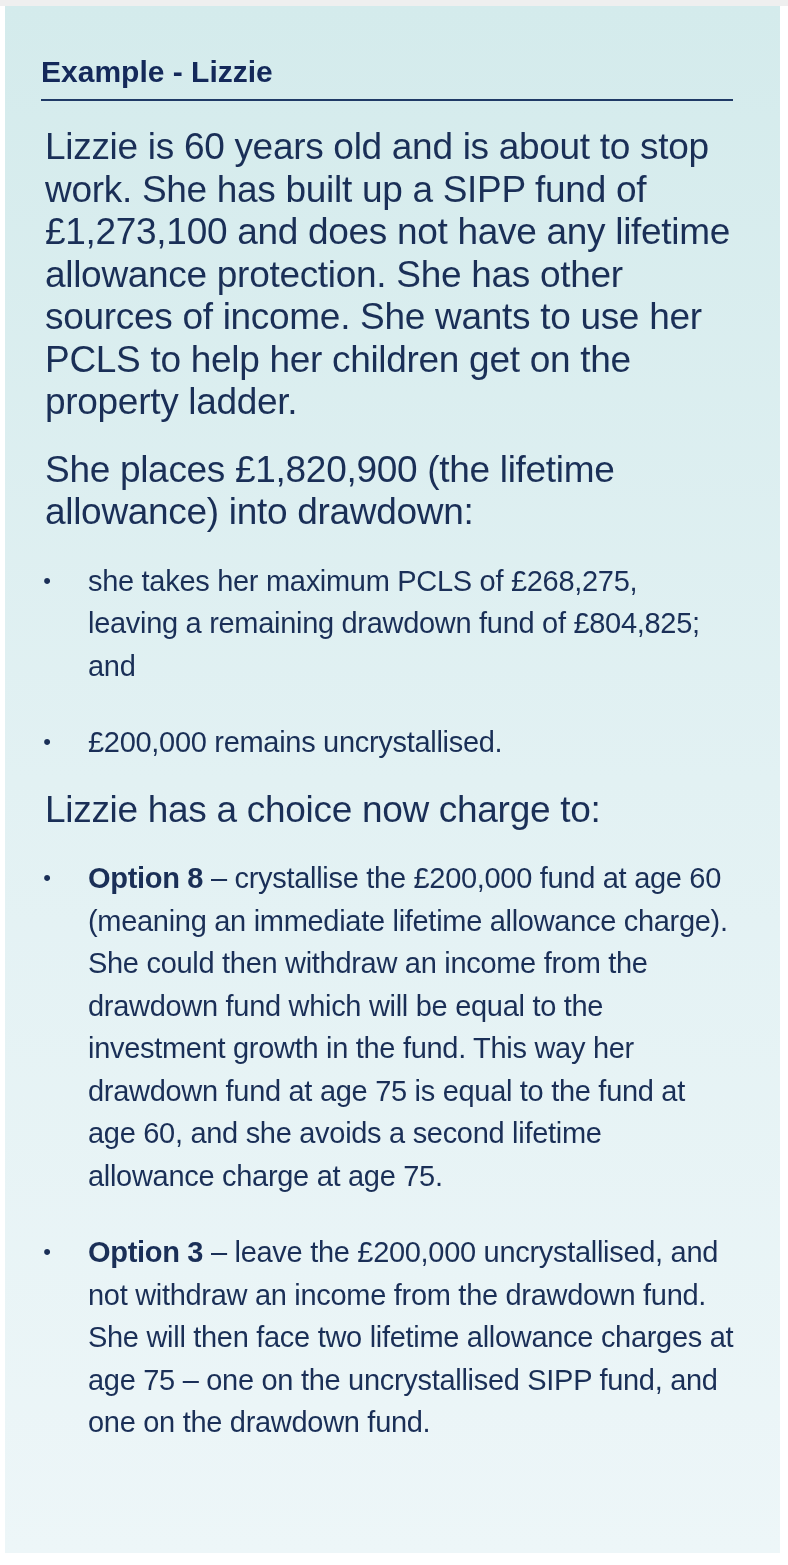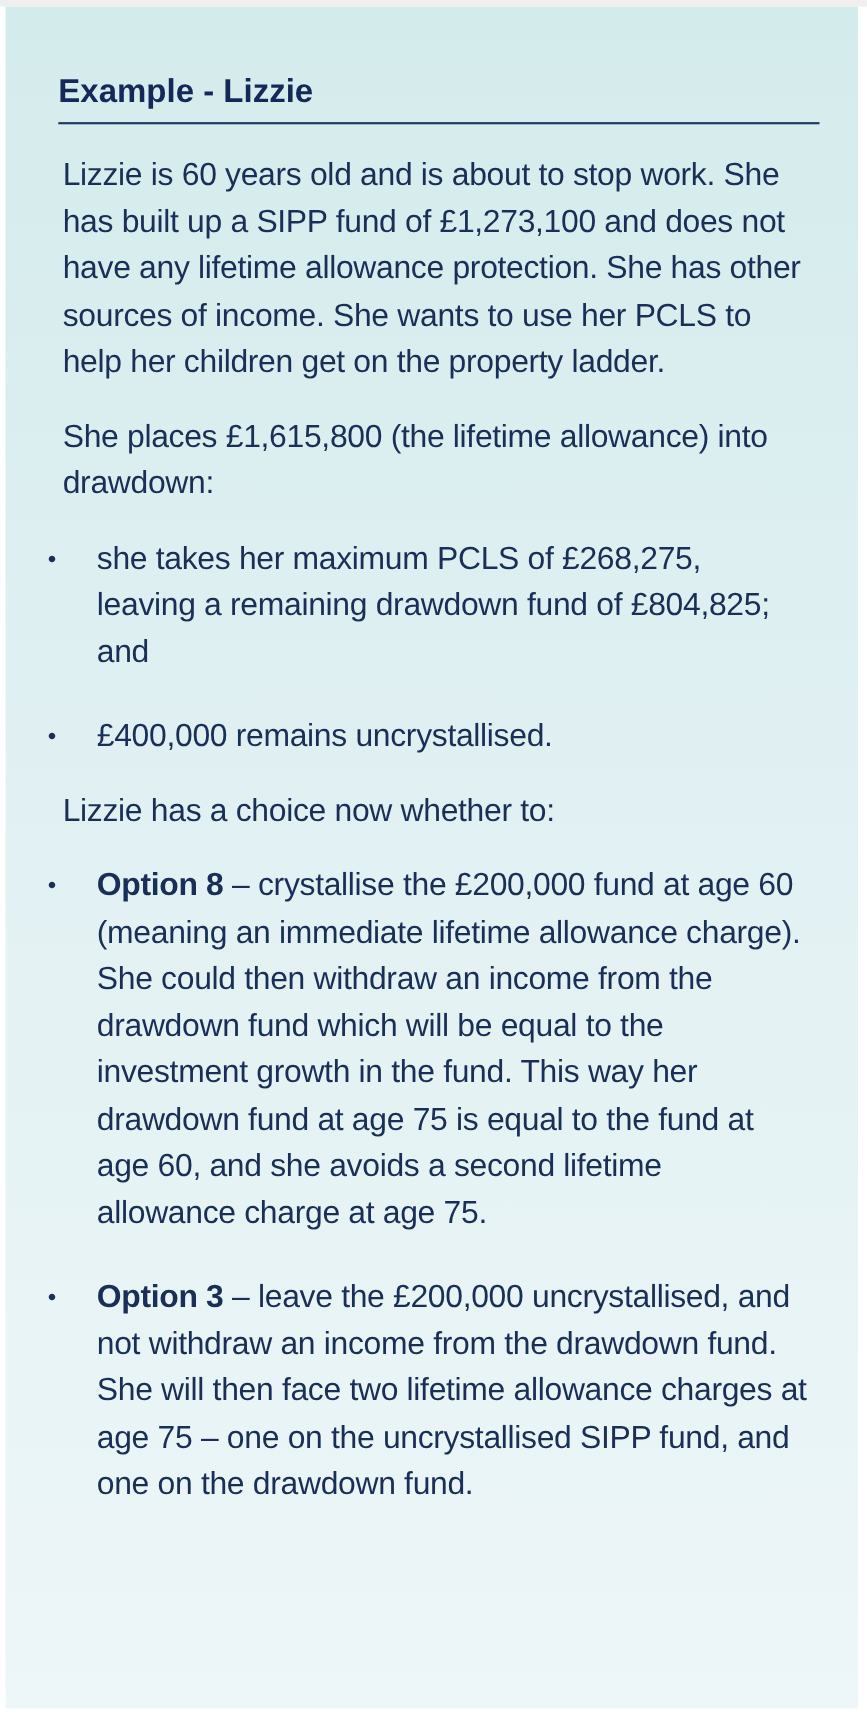--- a/index.html
+++ b/index.html
@@ -11,54 +11,54 @@
   }
   .topbar { position: absolute; left: 0; top: 0; width: 788px; height: 6px; background: #efefef; }
   .box {
     position: absolute; left: 5px; top: 6px; width: 775px; height: 1547px;
     background: linear-gradient(180deg, #d4ebec 0%, #e2f1f3 50%, #edf6f8 100%);
     box-sizing: border-box;
     padding: 48px 46px 0 36px;
     color: #1a2f57;
   }
   .title {
-    font-weight: bold; font-size: 30px; color: #14295a; margin: 12px;
+    font-weight: bold; font-size: 30px; color: #14295a; margin: 0;
     line-height: 36px; padding-bottom: 9px;
     border-bottom: 2px solid #1f3a66; width: 692px;
   }
-  p.para { font-size: 29px; line-height: 42.5px; margin: 25px 0 0 16px; letter-spacing: -0.3px; }
+  p.para { font-size: 37px; line-height: 42.5px; margin: 25px 0 0 4px; letter-spacing: -0.3px; }
   ul.bullets { list-style: none; margin: 26px 0 0 0; padding: 0; }
   ul.bullets li { position: relative; padding-left: 47px; font-size: 29px; line-height: 42.5px; letter-spacing: -0.3px; }
   ul.bullets li + li { margin-top: 34px; }
   .dot { position: absolute; left: 0; top: 0; width: 12px; text-align: center; font-size: 22px; }
   .strong { font-weight: bold; }
 </style>
 </head>
 <body>
 
 <div class="topbar"></div>
 
 <div class="box">
   <h2 class="title">Example - Lizzie</h2>
 
   <p class="para">Lizzie is 60 years old and is about to stop work. She has built up a SIPP fund of £1,273,100 and does not have any lifetime allowance protection. She has other sources of income. She wants to use her PCLS to help her children get on the property ladder.</p>
-  <p class="para">She places £1,615,800 (the lifetime allowance) into drawdown:</p>
+  <p class="para">She places £1,820,900 (the lifetime allowance) into drawdown:</p>
 
   <ul class="bullets">
     <li>
       <span class="dot">•</span>
       <span>she takes her maximum PCLS of £268,275, leaving a remaining drawdown fund of £804,825; and</span>
     </li>
     <li>
       <span class="dot">•</span>
-      <span>£400,000 remains uncrystallised.</span>
+      <span>£200,000 remains uncrystallised.</span>
     </li>
   </ul>
 
-  <p class="para">Lizzie has a choice now whether to:</p>
+  <p class="para">Lizzie has a choice now charge to:</p>
 
   <ul class="bullets">
     <li>
       <span class="dot">•</span>
       <span class="strong">Option 8</span><span> – crystallise the £200,000 fund at age 60 (meaning an immediate lifetime allowance charge). She could then withdraw an income from the drawdown fund which will be equal to the investment growth in the fund. This way her drawdown fund at age 75 is equal to the fund at age 60, and she avoids a second lifetime allowance charge at age 75.</span>
     </li>
     <li>
       <span class="dot">•</span>
       <span class="strong">Option 3</span><span> – leave the £200,000 uncrystallised, and not withdraw an income from the drawdown fund. She will then face two lifetime allowance charges at age 75 – one on the uncrystallised SIPP fund, and one on the drawdown fund.</span>
     </li>

